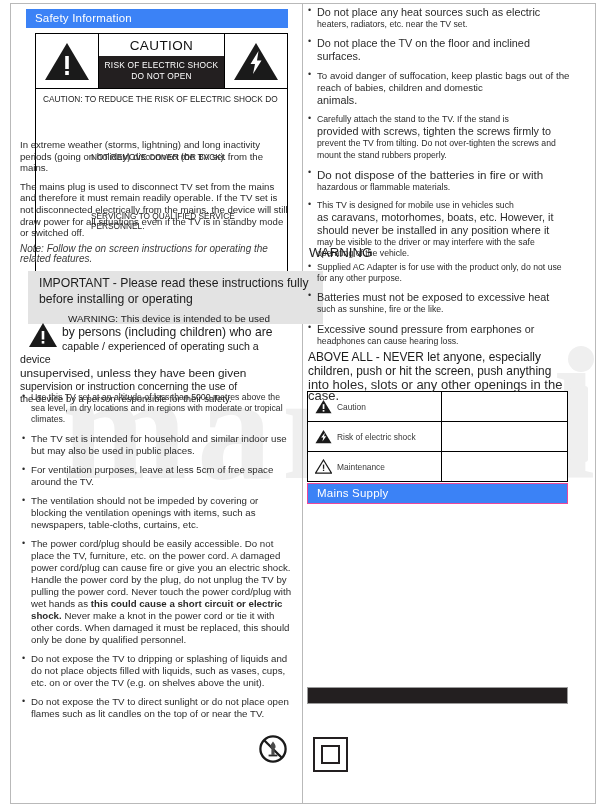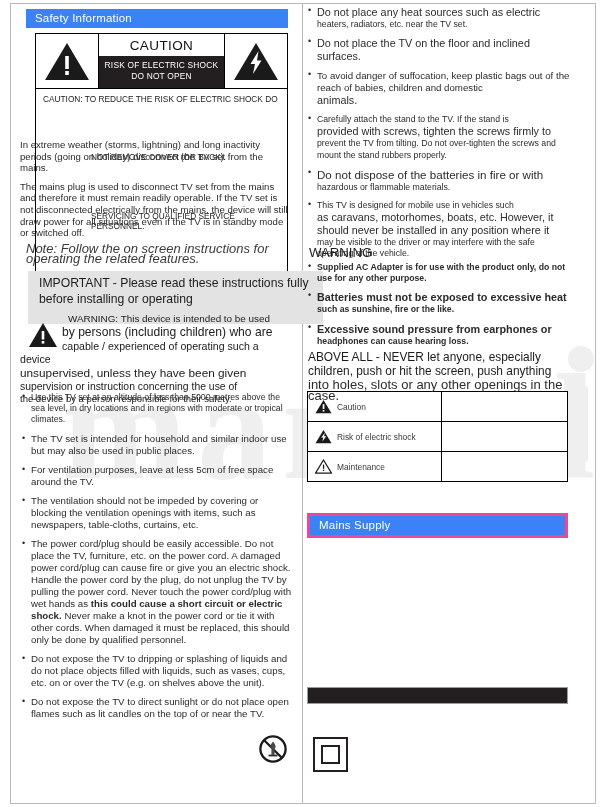--- a/index.html
+++ b/index.html
@@ -88,22 +88,22 @@
   }
 
   p.body {
     margin: 0;
     font-size: 9.6px;
     line-height: 11.6px;
     color: #2b2b2b;
   }
   p.body + p.body { margin-top: 7px; }
   p.note {
-    margin: 5px 0 0 6px;
-    font-size: 13px;
+    margin: 5px 0 0 0;
+    font-size: 10px;
     line-height: 10.4px;
     font-style: italic;
     color: #3a3a3a;
   }
 
   
   ul.bullets { list-style: none; margin: 0; padding: 0; }
   ul.bullets > li {
     position: relative;
     padding-left: 9px;
@@ -383,21 +383,21 @@
       <li>
         <div class="t-sm">This TV is designed for mobile use in vehicles such</div>
         <div class="t-lg">as caravans, motorhomes, boats, etc. However, it should never be installed in any position where it</div>
         <div class="t-sm">may be visible to the driver or may interfere with the safe operating of the vehicle.</div>
       </li>
     </ul>
   </div>
 
   <div class="layer" style="left:309px; top:245px; font-size:13.2px; line-height:15px; color:#1c1c1c;">WARNING</div>
 
-  <div class="layer" style="left:308px; top:262px; width:262px;font-weight:bold;">
+  <div class="layer" style="left:308px; top:262px; width:262px;">
     <ul class="bullets">
       <li>
         <div class="t-sm">Supplied AC Adapter is for use with the product only, do not use for any other purpose.</div>
       </li>
       <li>
         <div class="t-lg">Batteries must not be exposed to excessive heat</div>
         <div class="t-sm">such as sunshine, fire or the like.</div>
       </li>
       <li>
         <div class="t-lg">Excessive sound pressure from earphones or</div>
@@ -447,21 +447,21 @@
               <rect x="7.9" y="10.7" width="1.3" height="1.3" fill="#1a1a1a"></rect>
             </svg>
             <span>Maintenance</span>
           </span>
         </td>
         <td class="blank"></td>
       </tr>
     </tbody>
   </table>
 
-  <div class="layer sec-head" style="left:307px; top:513px; width:261px; border:3px solid #ec4899;">Mains Supply</div>
+  <div class="layer sec-head" style="left:307px; top:483px; width:261px; border:1px solid #ec4899;">Mains Supply</div>
 
   <div class="black-bar"></div>
 
   <div class="class2">
     <i></i>
   </div>
 
 </div>
 
 </body></html>

